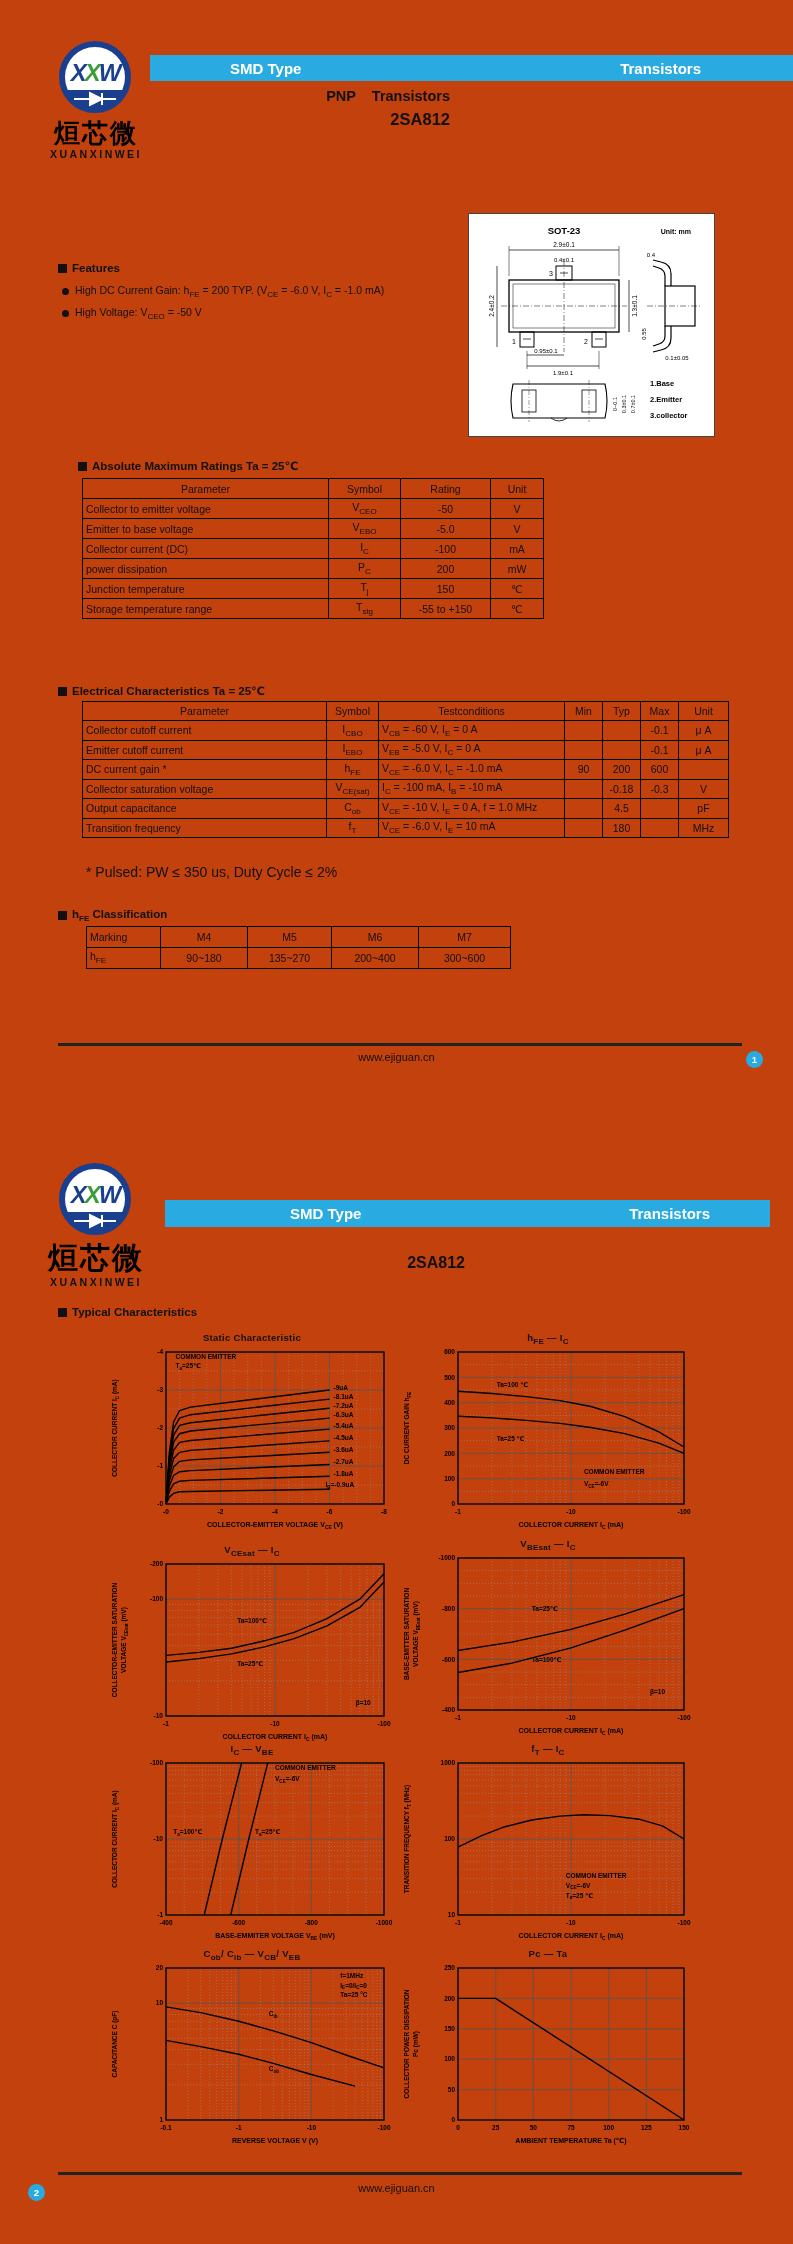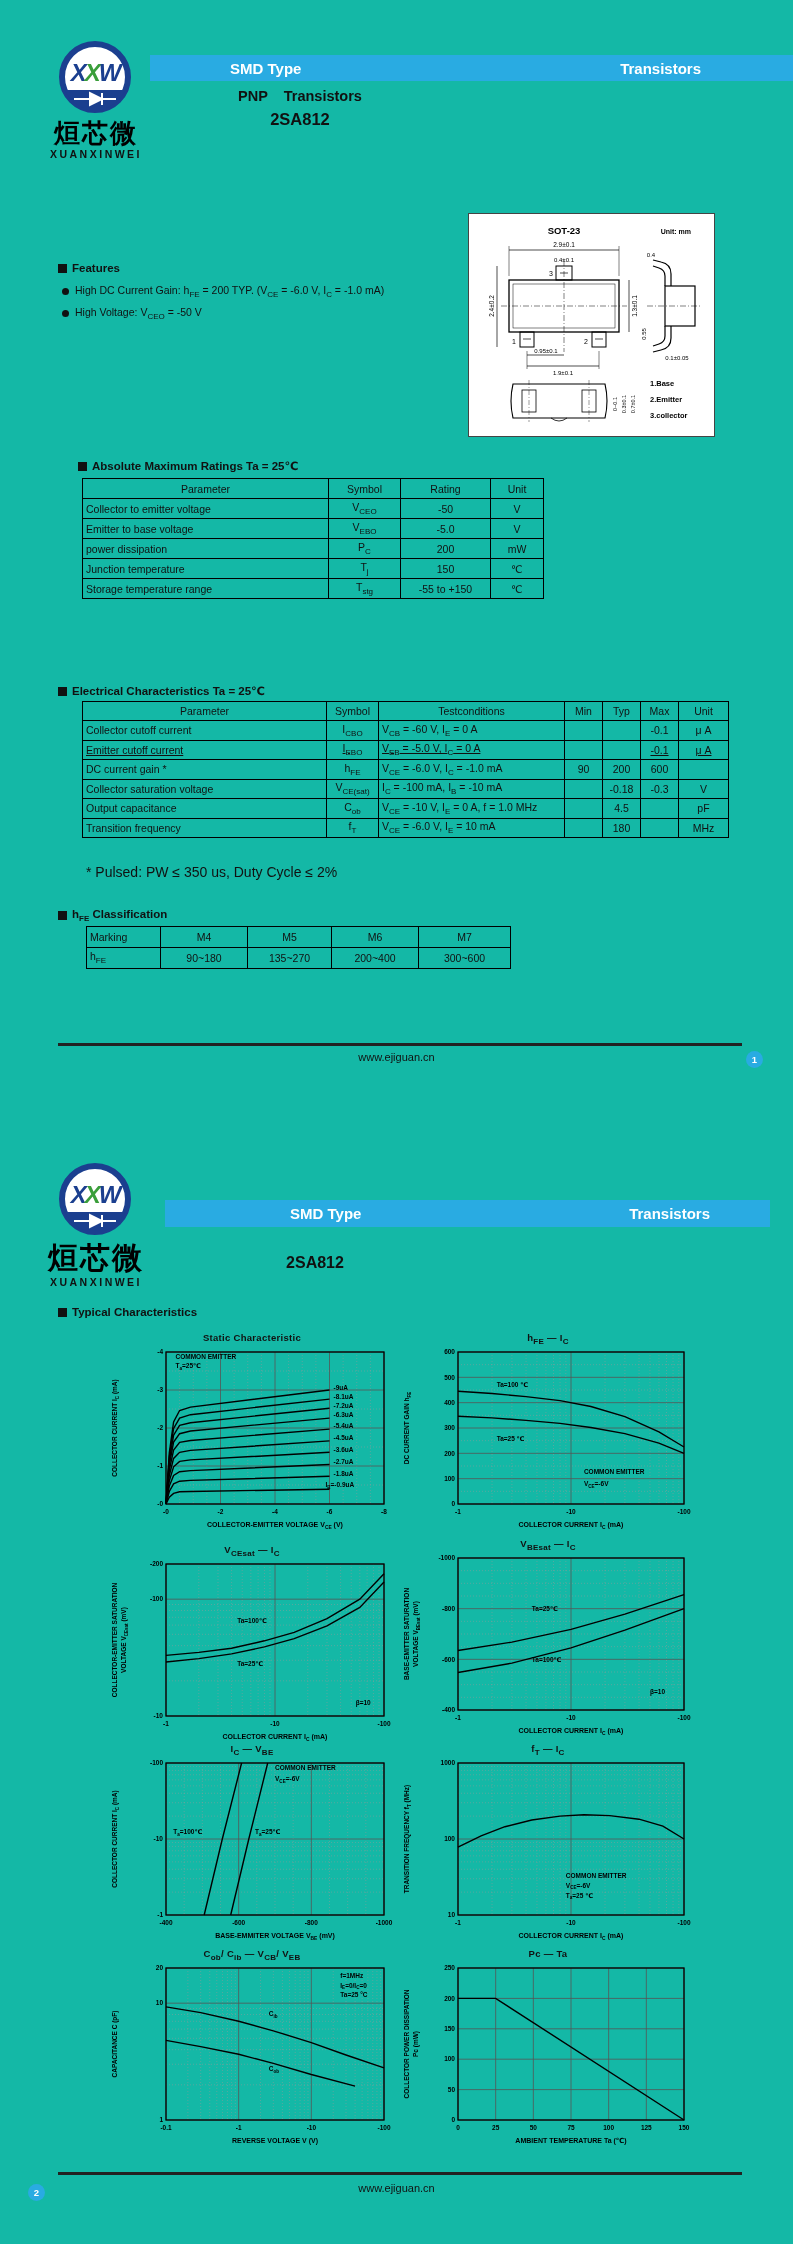--- a/index.html
+++ b/index.html
@@ -1,24 +1,24 @@
 <!DOCTYPE html>
 <html><head>
 <meta charset="utf-8">
 <style>
   html,body{margin:0;padding:0;background:#fff;}
   body{font-family:"Liberation Sans","DejaVu Sans",sans-serif;color:#111;}
-  #sheet{position:relative;width:793px;height:2244px;background:#14b8a6;overflow:hidden;}
+  #sheet{position:relative;width:793px;height:2244px;background:#c2410c;overflow:hidden;}
   .abs{position:absolute;}
   
   .cjk{font-weight:bold;font-size:26px;letter-spacing:2px;color:#000;text-align:center;}
   .en-name{font-size:10.5px;letter-spacing:2.5px;color:#111;text-align:center;font-weight:bold;}
   
   .banner{background:#29abe2;color:#fff;font-weight:bold;font-size:15px;display:flex;align-items:center;justify-content:space-between;}
-  .doc-title{font-weight:bold;text-align:center;white-space:pre;}
+  .doc-title{font-weight:bold;text-align:right;white-space:pre;}
   
   .sec{font-size:11.5px;font-weight:bold;color:#111;display:flex;align-items:center;}
   .sq{display:inline-block;width:9px;height:9px;background:#111;margin-right:5px;}
   .feat-item{font-size:10.5px;margin:0 0 7px 0;display:flex;align-items:center;}
   .dot{display:inline-block;width:7px;height:7px;border-radius:50%;background:#111;margin-right:6px;flex:0 0 auto;}
   
   table{border-collapse:collapse;table-layout:fixed;}
   td,th{border:1px solid #000;font-size:10.5px;padding:1px 3px;overflow:hidden;white-space:nowrap;}
   th{font-weight:normal;text-align:center;}
   td{text-align:center;}
@@ -173,20 +173,26 @@
           <td>-50</td>
           <td>V</td>
         </tr>
         <tr style="height: 20px;">
           <td class="pl">Emitter to base voltage</td>
           <td>V<sub>EBO</sub></td>
           <td>-5.0</td>
           <td>V</td>
         </tr>
         <tr style="height: 20px;">
+          <td class="pl">Collector current (DC)</td>
+          <td>I<sub>C</sub></td>
+          <td>-100</td>
+          <td>mA</td>
+        </tr>
+        <tr style="height: 20px;">
           <td class="pl">power dissipation</td>
           <td>P<sub>C</sub></td>
           <td>200</td>
           <td>mW</td>
         </tr>
         <tr style="height: 20px;">
           <td class="pl">Junction temperature</td>
           <td>T<sub>j</sub></td>
           <td>150</td>
           <td>℃</td>
@@ -228,21 +234,21 @@
     <tbody>
         <tr style="height: 19.5px;">
           <td class="pl">Collector cutoff current</td>
           <td>I<sub>CBO</sub></td>
           <td class="pl">V<sub>CB</sub> = -60 V, I<sub>E</sub> = 0 A</td>
           <td></td>
           <td></td>
           <td>-0.1</td>
           <td>μ A</td>
         </tr>
-        <tr style="height: 19.5px; text-decoration: underline;">
+        <tr style="height: 19.5px;">
           <td class="pl">Emitter cutoff current</td>
           <td>I<sub>EBO</sub></td>
           <td class="pl">V<sub>EB</sub> = -5.0 V, I<sub>C</sub> = 0 A</td>
           <td></td>
           <td></td>
           <td>-0.1</td>
           <td>μ A</td>
         </tr>
         <tr style="height: 19.5px;">
           <td class="pl">DC current gain *</td>

